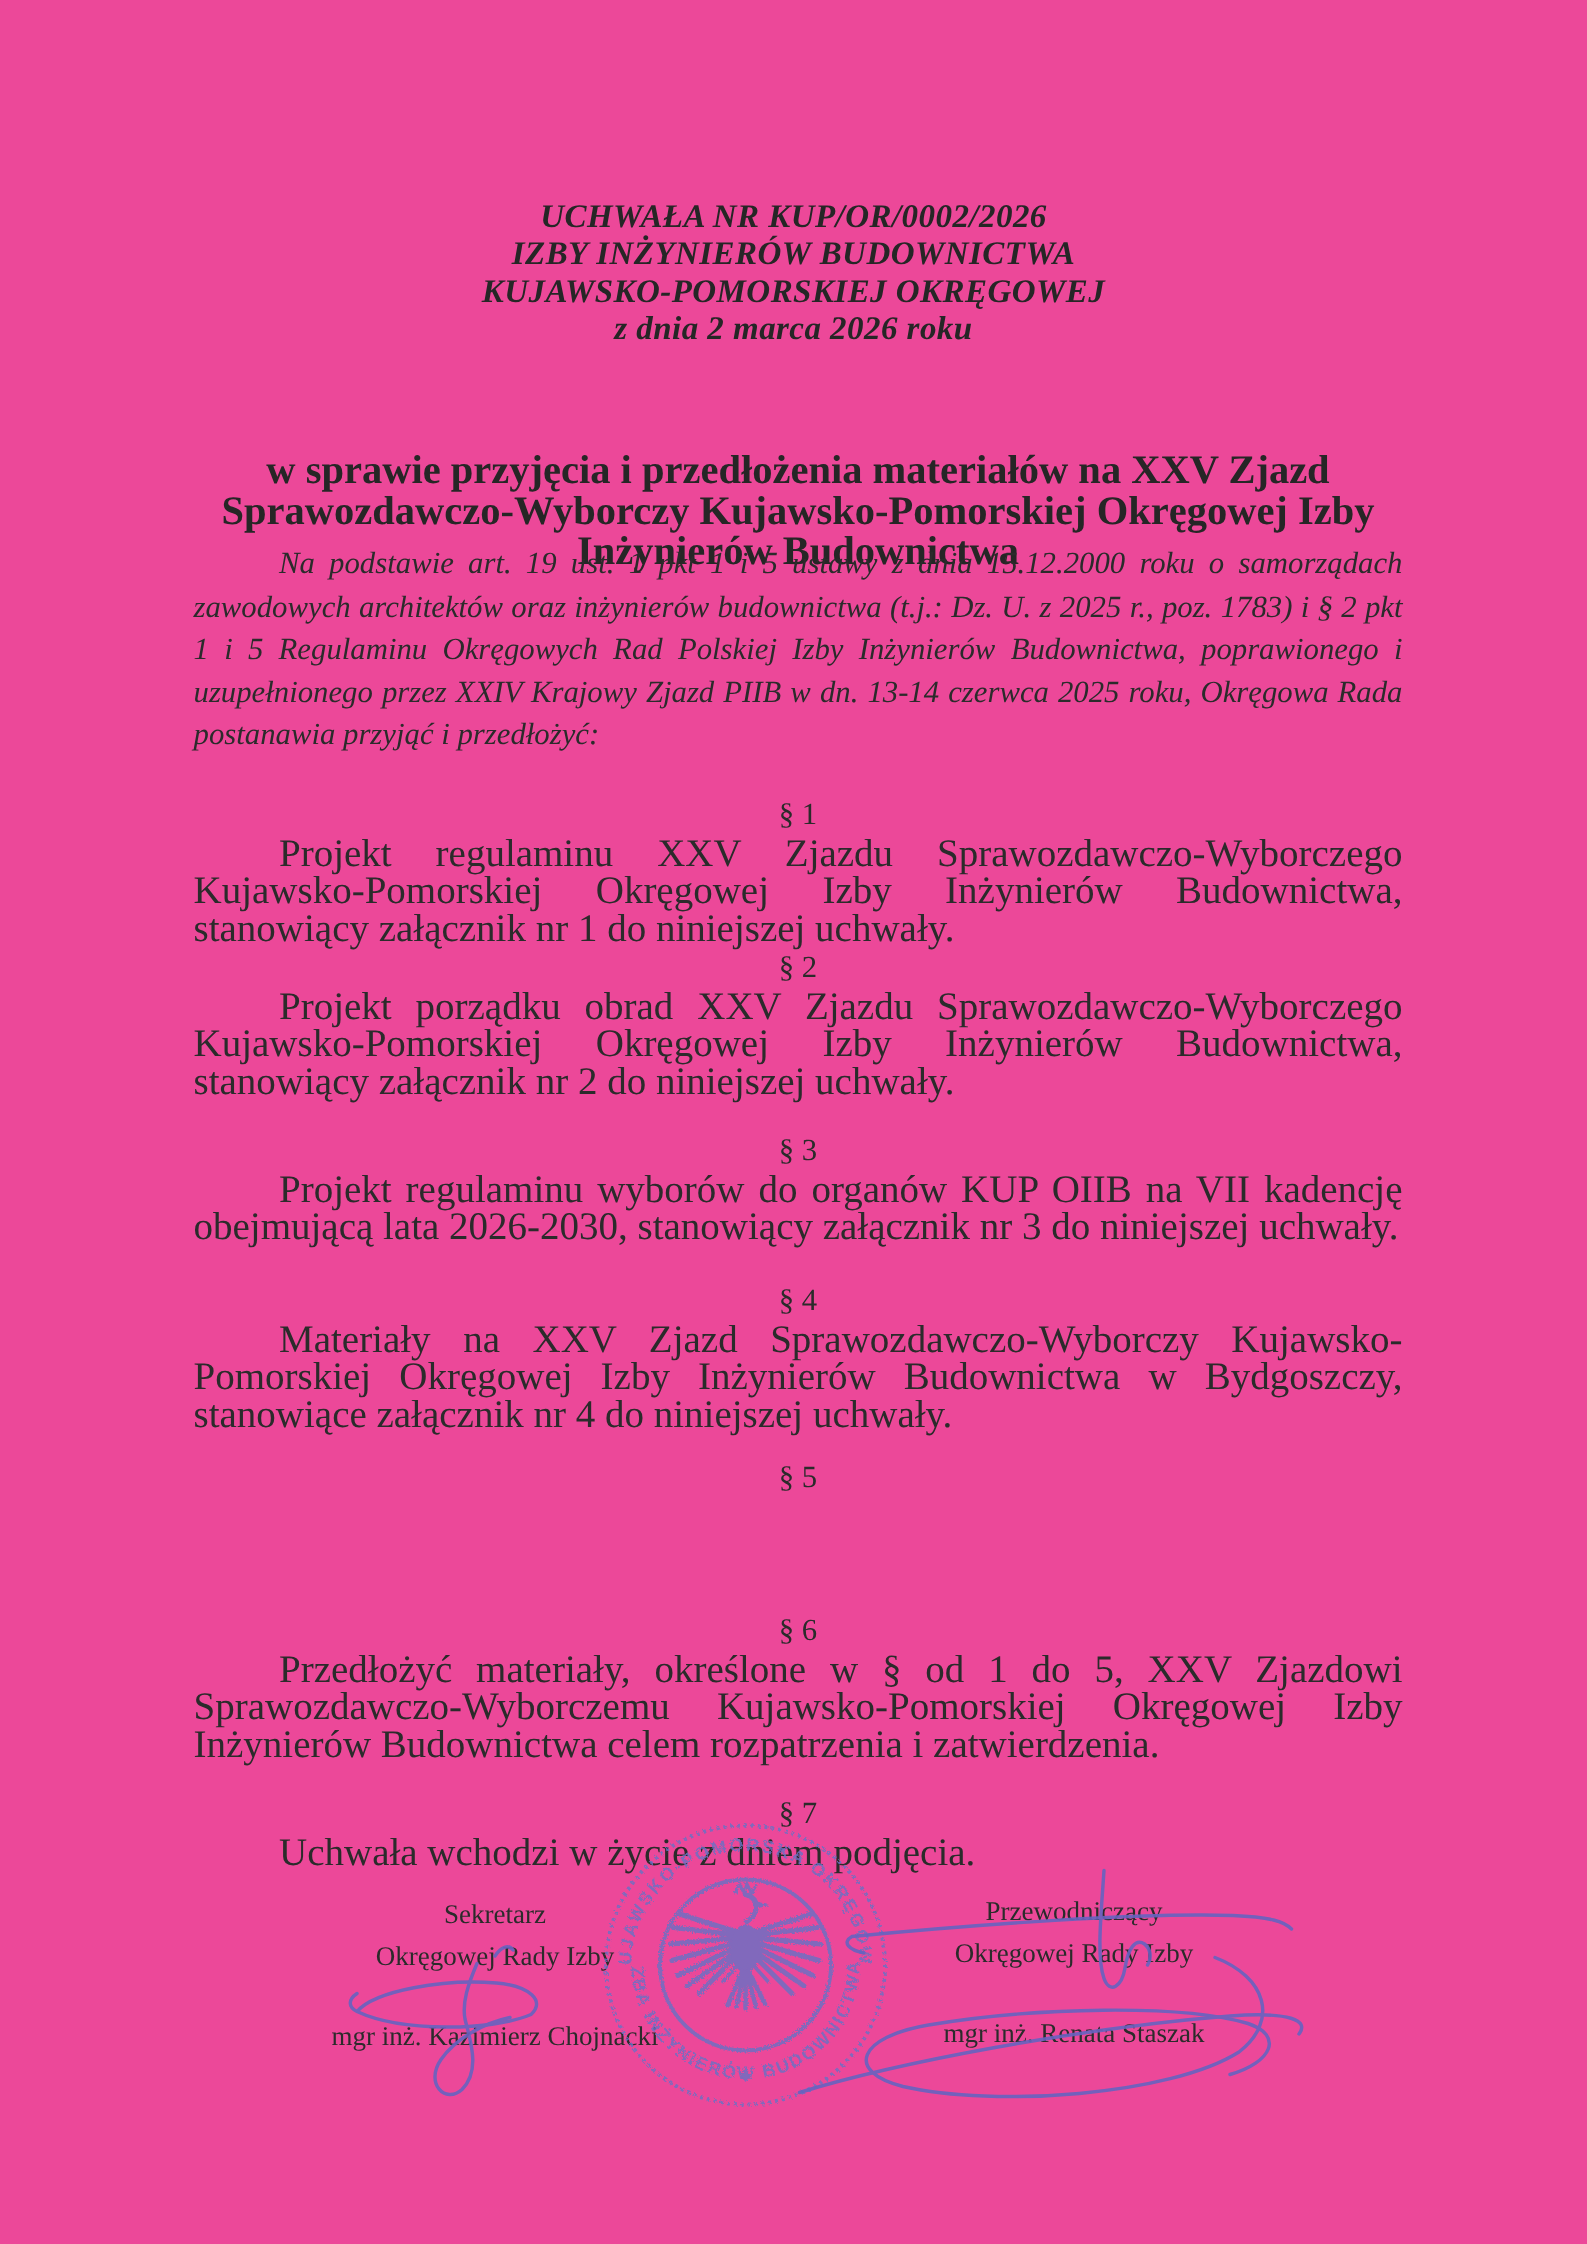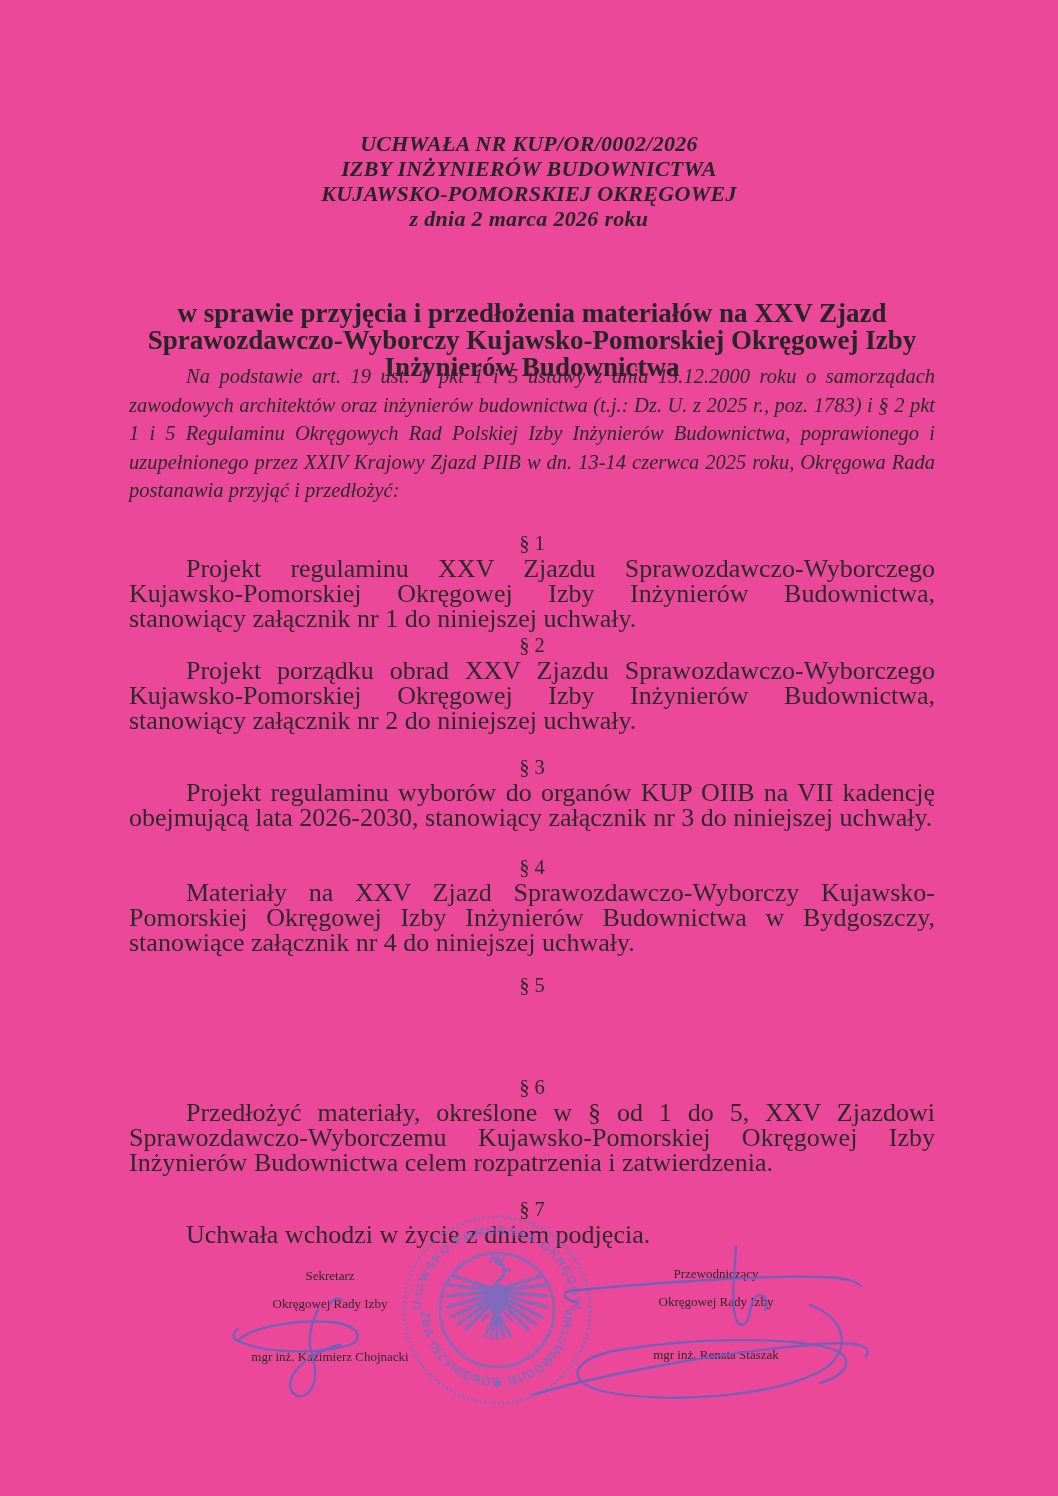--- a/index.html
+++ b/index.html
@@ -36,21 +36,21 @@
   }
   .sec-num{
     text-align:center;font-size:20.5px;line-height:25px;height:25px;
   }
   .sec-text{
     margin:0;font-size:26px;line-height:25px;
     text-align:justify;text-indent:57px;
   }
   .sig{
     position:absolute;width:320px;text-align:center;
-    font-size:13px;line-height:28px;
+    font-size:18px;line-height:28px;
   }
   .sig-left{top:1262px;left:170px;}
   .sig-right{top:1260px;left:556px;}
   .sig-name{margin-top:25px;text-align:center;}
   .stamp-svg{position:absolute;left:385px;top:1198px;opacity:0.82;}
   .sign-svg{position:absolute;left:120px;top:1225px;opacity:0.9;}
   .ring-text{
     font-family:"Liberation Sans", sans-serif;
     font-weight:bold;font-size:12px;letter-spacing:1.5px;
   }

